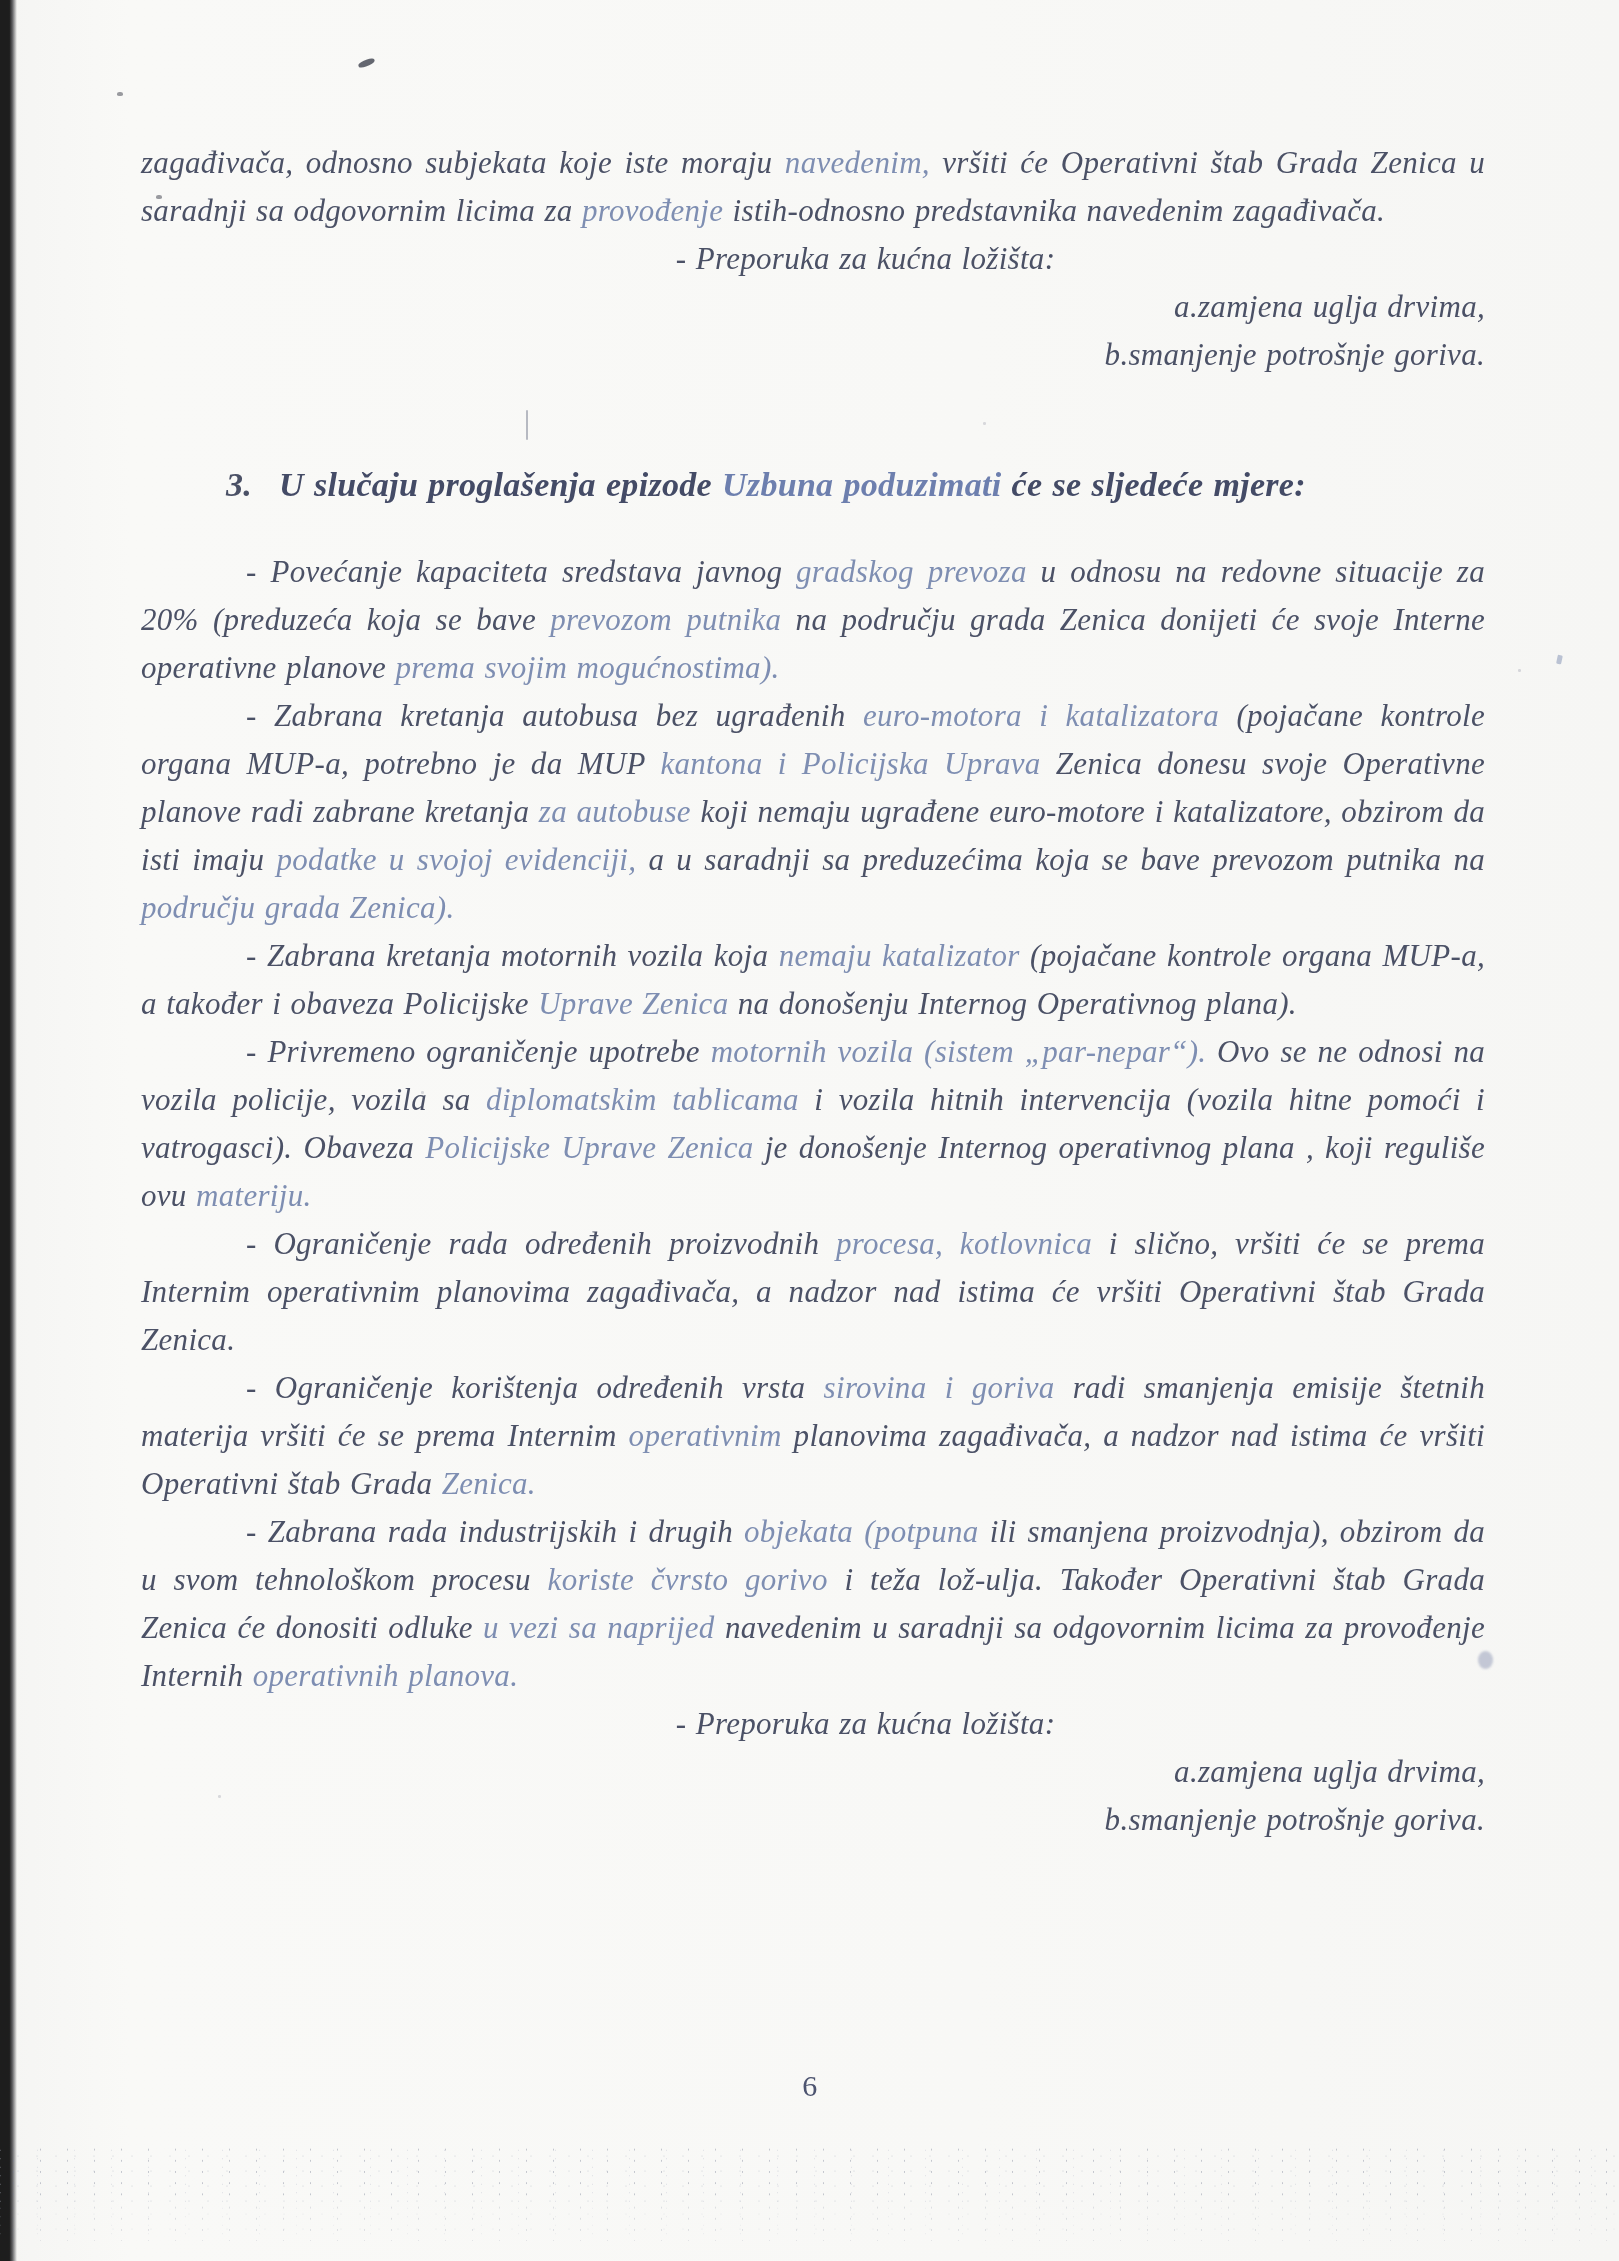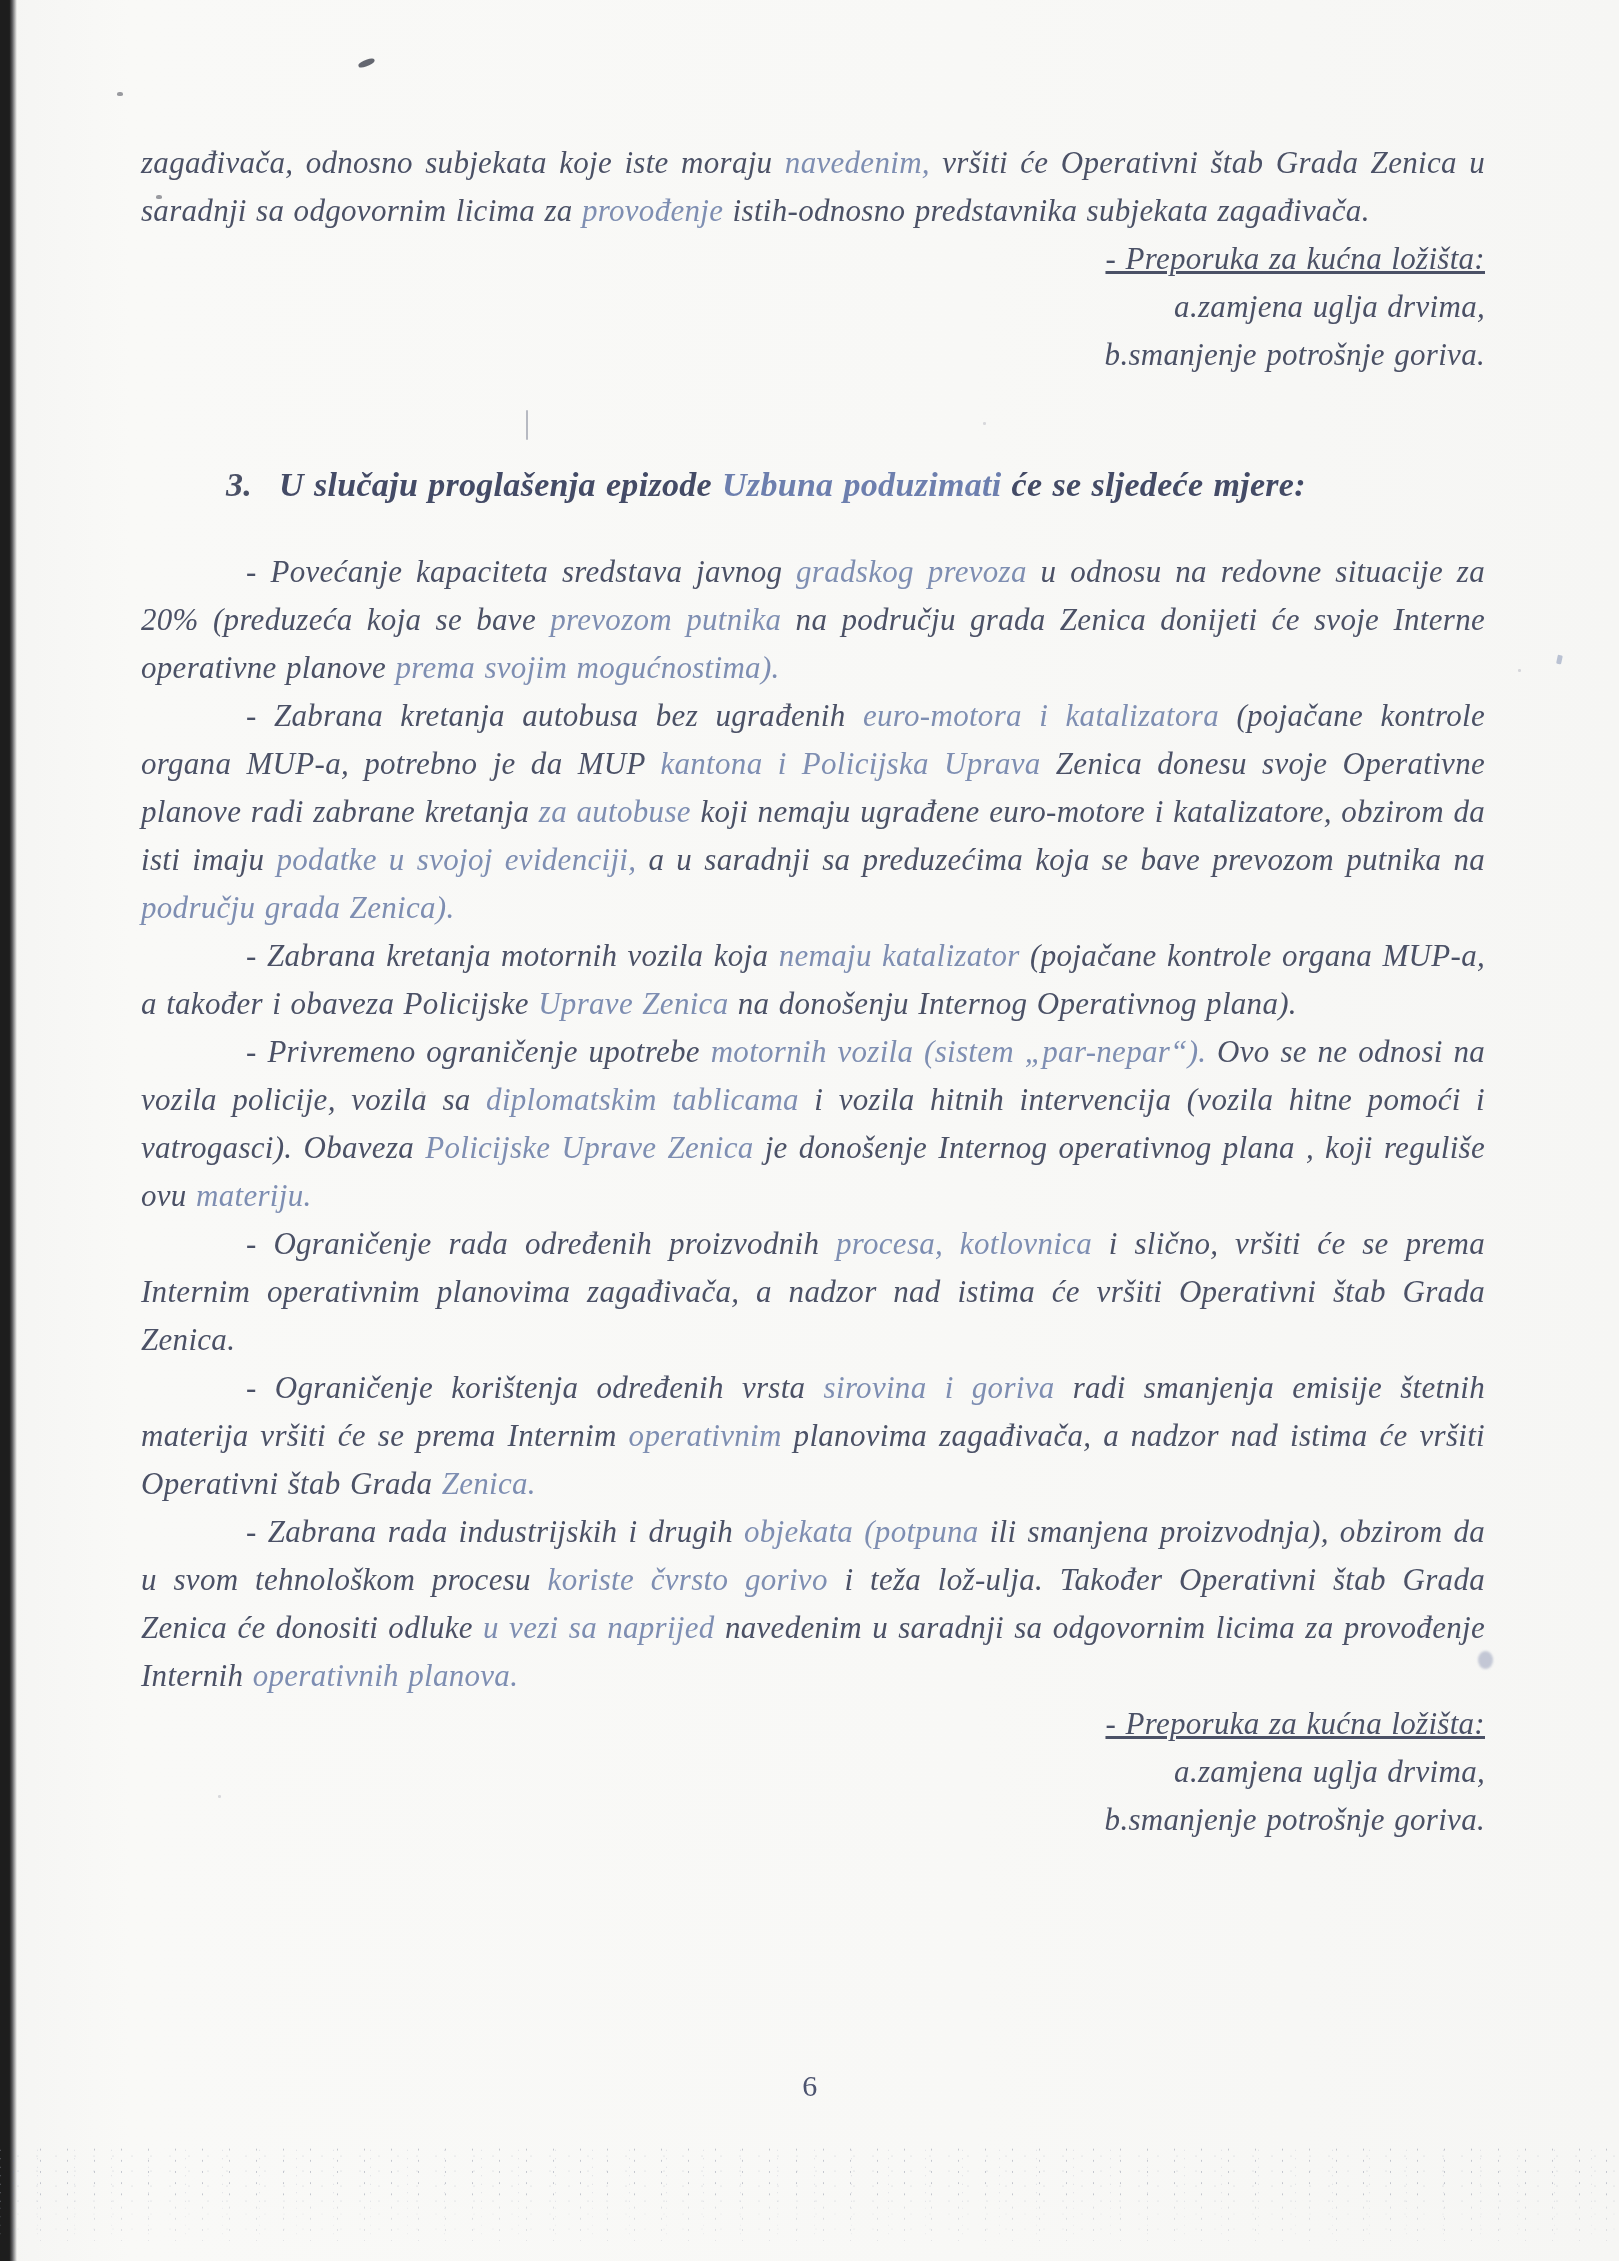--- a/index.html
+++ b/index.html
@@ -16,21 +16,21 @@
     position:absolute;left:0;top:0;width:17px;height:100%;
     background:linear-gradient(90deg,#1d1d1d 0 55%,#5d5d5f 72%,rgba(248,248,246,0) 100%);
   }
   .textblock{
     position:absolute;left:141px;top:139px;width:1344px;
     font-size:31px;line-height:48px;letter-spacing:0.3px;word-spacing:1.3px;
     text-align:justify;
   }
   .para{margin:0;}
   .bullet{text-indent:105px;}
-  .rec{margin:0 0 0 105px;text-align:right;text-decoration:underline;}
+  .rec{margin:0 0 0 105px;text-align:center;}
   .item{margin:0 0 0 161px;text-align:right;}
   .item-label{display:inline-block;width:47px;}
   .heading{
     display:grid;grid-template-columns:53px 1fr;
     margin:76px 0 33px 85px;
     font-size:34px;line-height:60px;font-weight:700;
     letter-spacing:0.3px;
   }
   .heading .htext{text-align:justify;}
   .tone-d{color:#4b5166;}
@@ -60,21 +60,21 @@
   .speck.tick{width:4.6px;height:8.5px;background:#7e8eb2;border-radius:1.3px;opacity:.5;transform:rotate(12deg);}
 </style>
 </head>
 <body>
 
 <div class="page">
   <div class="scan-edge"></div>
 
   <main class="textblock">
 
-    <p class="para"><span class="tone-d">zagađivača, odnosno subjekata koje iste moraju </span><span class="tone-l">navedenim,</span><span class="tone-d"> vršiti će Operativni štab Grada Zenica u saradnji sa odgovornim licima za </span><span class="tone-l">provođenje</span><span class="tone-d"> istih-odnosno predstavnika subjekata zagađivača.</span></p>
+    <p class="para"><span class="tone-d">zagađivača, odnosno subjekata koje iste moraju </span><span class="tone-l">navedenim,</span><span class="tone-d"> vršiti će Operativni štab Grada Zenica u saradnji sa odgovornim licima za </span><span class="tone-l">provođenje</span><span class="tone-d"> istih-odnosno predstavnika navedenim zagađivača.</span></p>
 
     <p class="rec">- Preporuka za kućna ložišta:</p>
 
     <p class="item"><span class="item-label">a.</span><span>zamjena uglja drvima,</span></p>
 
     <p class="item"><span class="item-label">b.</span><span>smanjenje potrošnje goriva.</span></p>
 
     <h2 class="heading">
       <span class="hnum">3.</span>
       <span class="htext"><span class="tone-d">U slučaju proglašenja epizode </span><span class="tone-l">Uzbuna poduzimati</span><span class="tone-d"> će se sljedeće mjere:</span></span>

